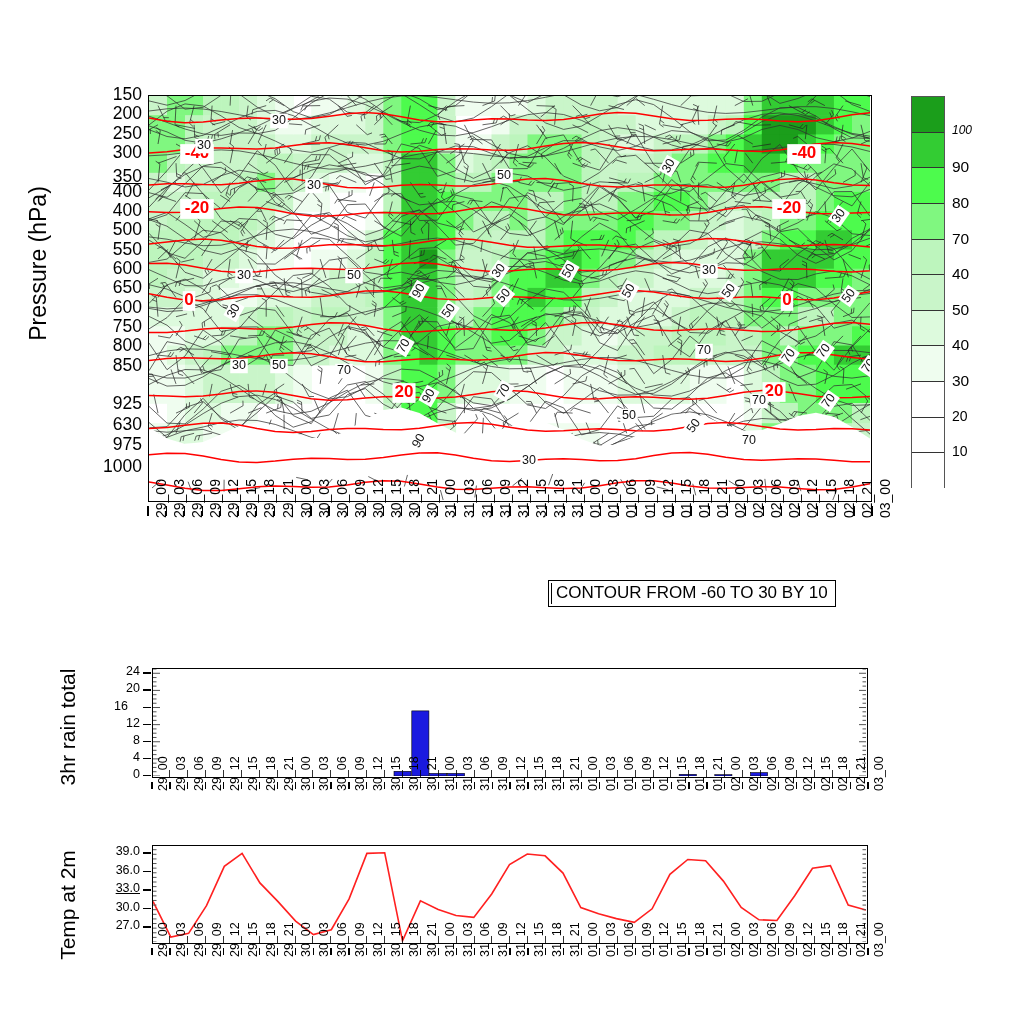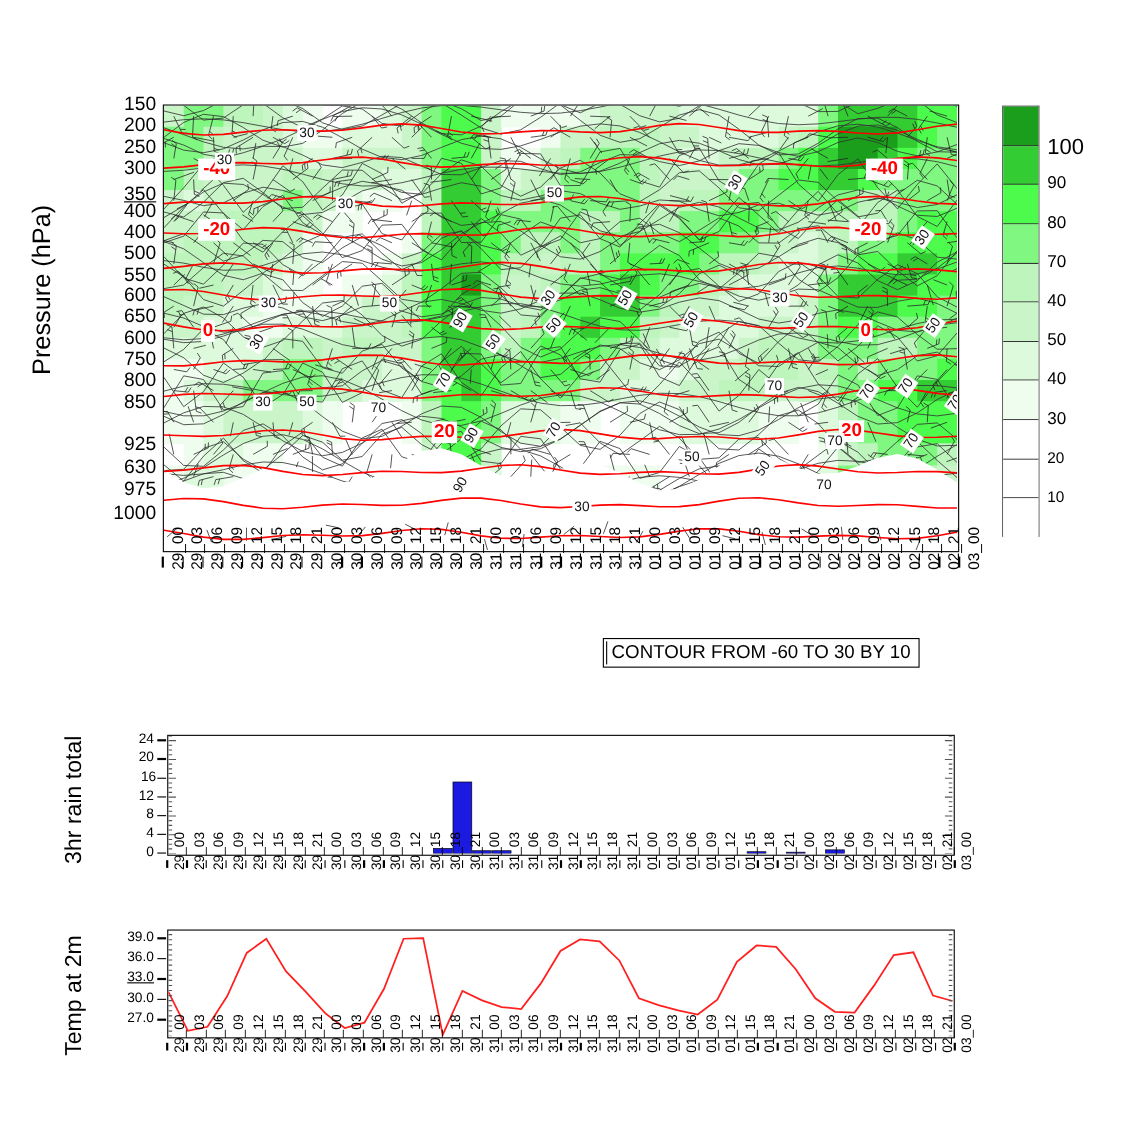--- a/index.html
+++ b/index.html
@@ -2587,21 +2587,21 @@
       <div class="cbseg" style="height: 35.6364px; background: rgb(128, 247, 128);"></div>
       <div class="cbseg" style="height: 35.6364px; background: rgb(189, 245, 189);"></div>
       <div class="cbseg" style="height: 35.6364px; background: rgb(201, 245, 201);"></div>
       <div class="cbseg" style="height: 35.6364px; background: rgb(221, 250, 221);"></div>
       <div class="cbseg" style="height: 35.6364px; background: rgb(239, 253, 239);"></div>
       <div class="cbseg" style="height: 35.6364px; background: rgb(255, 255, 255);"></div>
       <div class="cbseg" style="height: 35.6364px; background: rgb(255, 255, 255);"></div>
       <div class="cbseg" style="height: 35.6364px; background: rgb(255, 255, 255); border-bottom: none;"></div>
     </div>
   <div class="abs" id="cbarlabs" style="left:0;top:0;width:1024px;height:0;">
-      <div class="cblab" style="top: 123.636px; font-size: 20px;">100</div>
+      <div class="cblab" style="top: 123.636px; font-size: 12px; font-style: italic;">100</div>
       <div class="cblab" style="top: 159.273px; font-size: 15.5px;">90</div>
       <div class="cblab" style="top: 194.909px; font-size: 15.5px;">80</div>
       <div class="cblab" style="top: 230.545px; font-size: 15.5px;">70</div>
       <div class="cblab" style="top: 266.182px; font-size: 15.5px;">40</div>
       <div class="cblab" style="top: 301.818px; font-size: 15.5px;">50</div>
       <div class="cblab" style="top: 337.455px; font-size: 15.5px;">40</div>
       <div class="cblab" style="top: 373.091px; font-size: 15.5px;">30</div>
       <div class="cblab" style="top: 408.727px; font-size: 14px;">20</div>
       <div class="cblab" style="top: 444.364px; font-size: 14px;">10</div>
     </div>
@@ -2674,21 +2674,21 @@
   </div>
   <div class="abs" id="rainYticks">
       <div class="ptick" style="left: 100px; width: 40px; top: 768px;">0</div>
       <div class="pmark" style="left: 143px; width: 8px; top: 775px;"></div>
       <div class="ptick" style="left: 100px; width: 40px; top: 750.88px;">4</div>
       <div class="pmark" style="left: 143px; width: 8px; top: 757.88px;"></div>
       <div class="ptick" style="left: 100px; width: 40px; top: 733.76px;">8</div>
       <div class="pmark" style="left: 143px; width: 8px; top: 740.76px;"></div>
       <div class="ptick" style="left: 100px; width: 40px; top: 716.64px;">12</div>
       <div class="pmark" style="left: 143px; width: 8px; top: 723.64px;"></div>
-      <div class="ptick" style="left: 102px; width: 40px; top: 699.52px;">16</div>
+      <div class="ptick" style="left: 88px; width: 40px; top: 699.52px;">16</div>
       <div class="pmark" style="left: 143px; width: 8px; top: 706.52px;"></div>
       <div class="ptick" style="left: 100px; width: 40px; top: 682.4px;">20</div>
       <div class="pmark" style="left: 143px; width: 8px; top: 689.4px;"></div>
       <div class="ptick" style="left: 100px; width: 40px; top: 665.28px;">24</div>
       <div class="pmark" style="left: 143px; width: 8px; top: 672.28px;"></div>
     </div>
   <div class="xlabs" id="rainXlabs" style="left:152px;top:782px;width:716px;">
       <div class="xtk" style="left: -0.6px; top: 0px; height: 7px;"></div>
       <div class="xl" style="font-size: 12.5px; left: 5.25px; top: 9px;">29_00</div>
       <div class="xtk" style="left: 17.3px; top: 0px; height: 7px;"></div>

